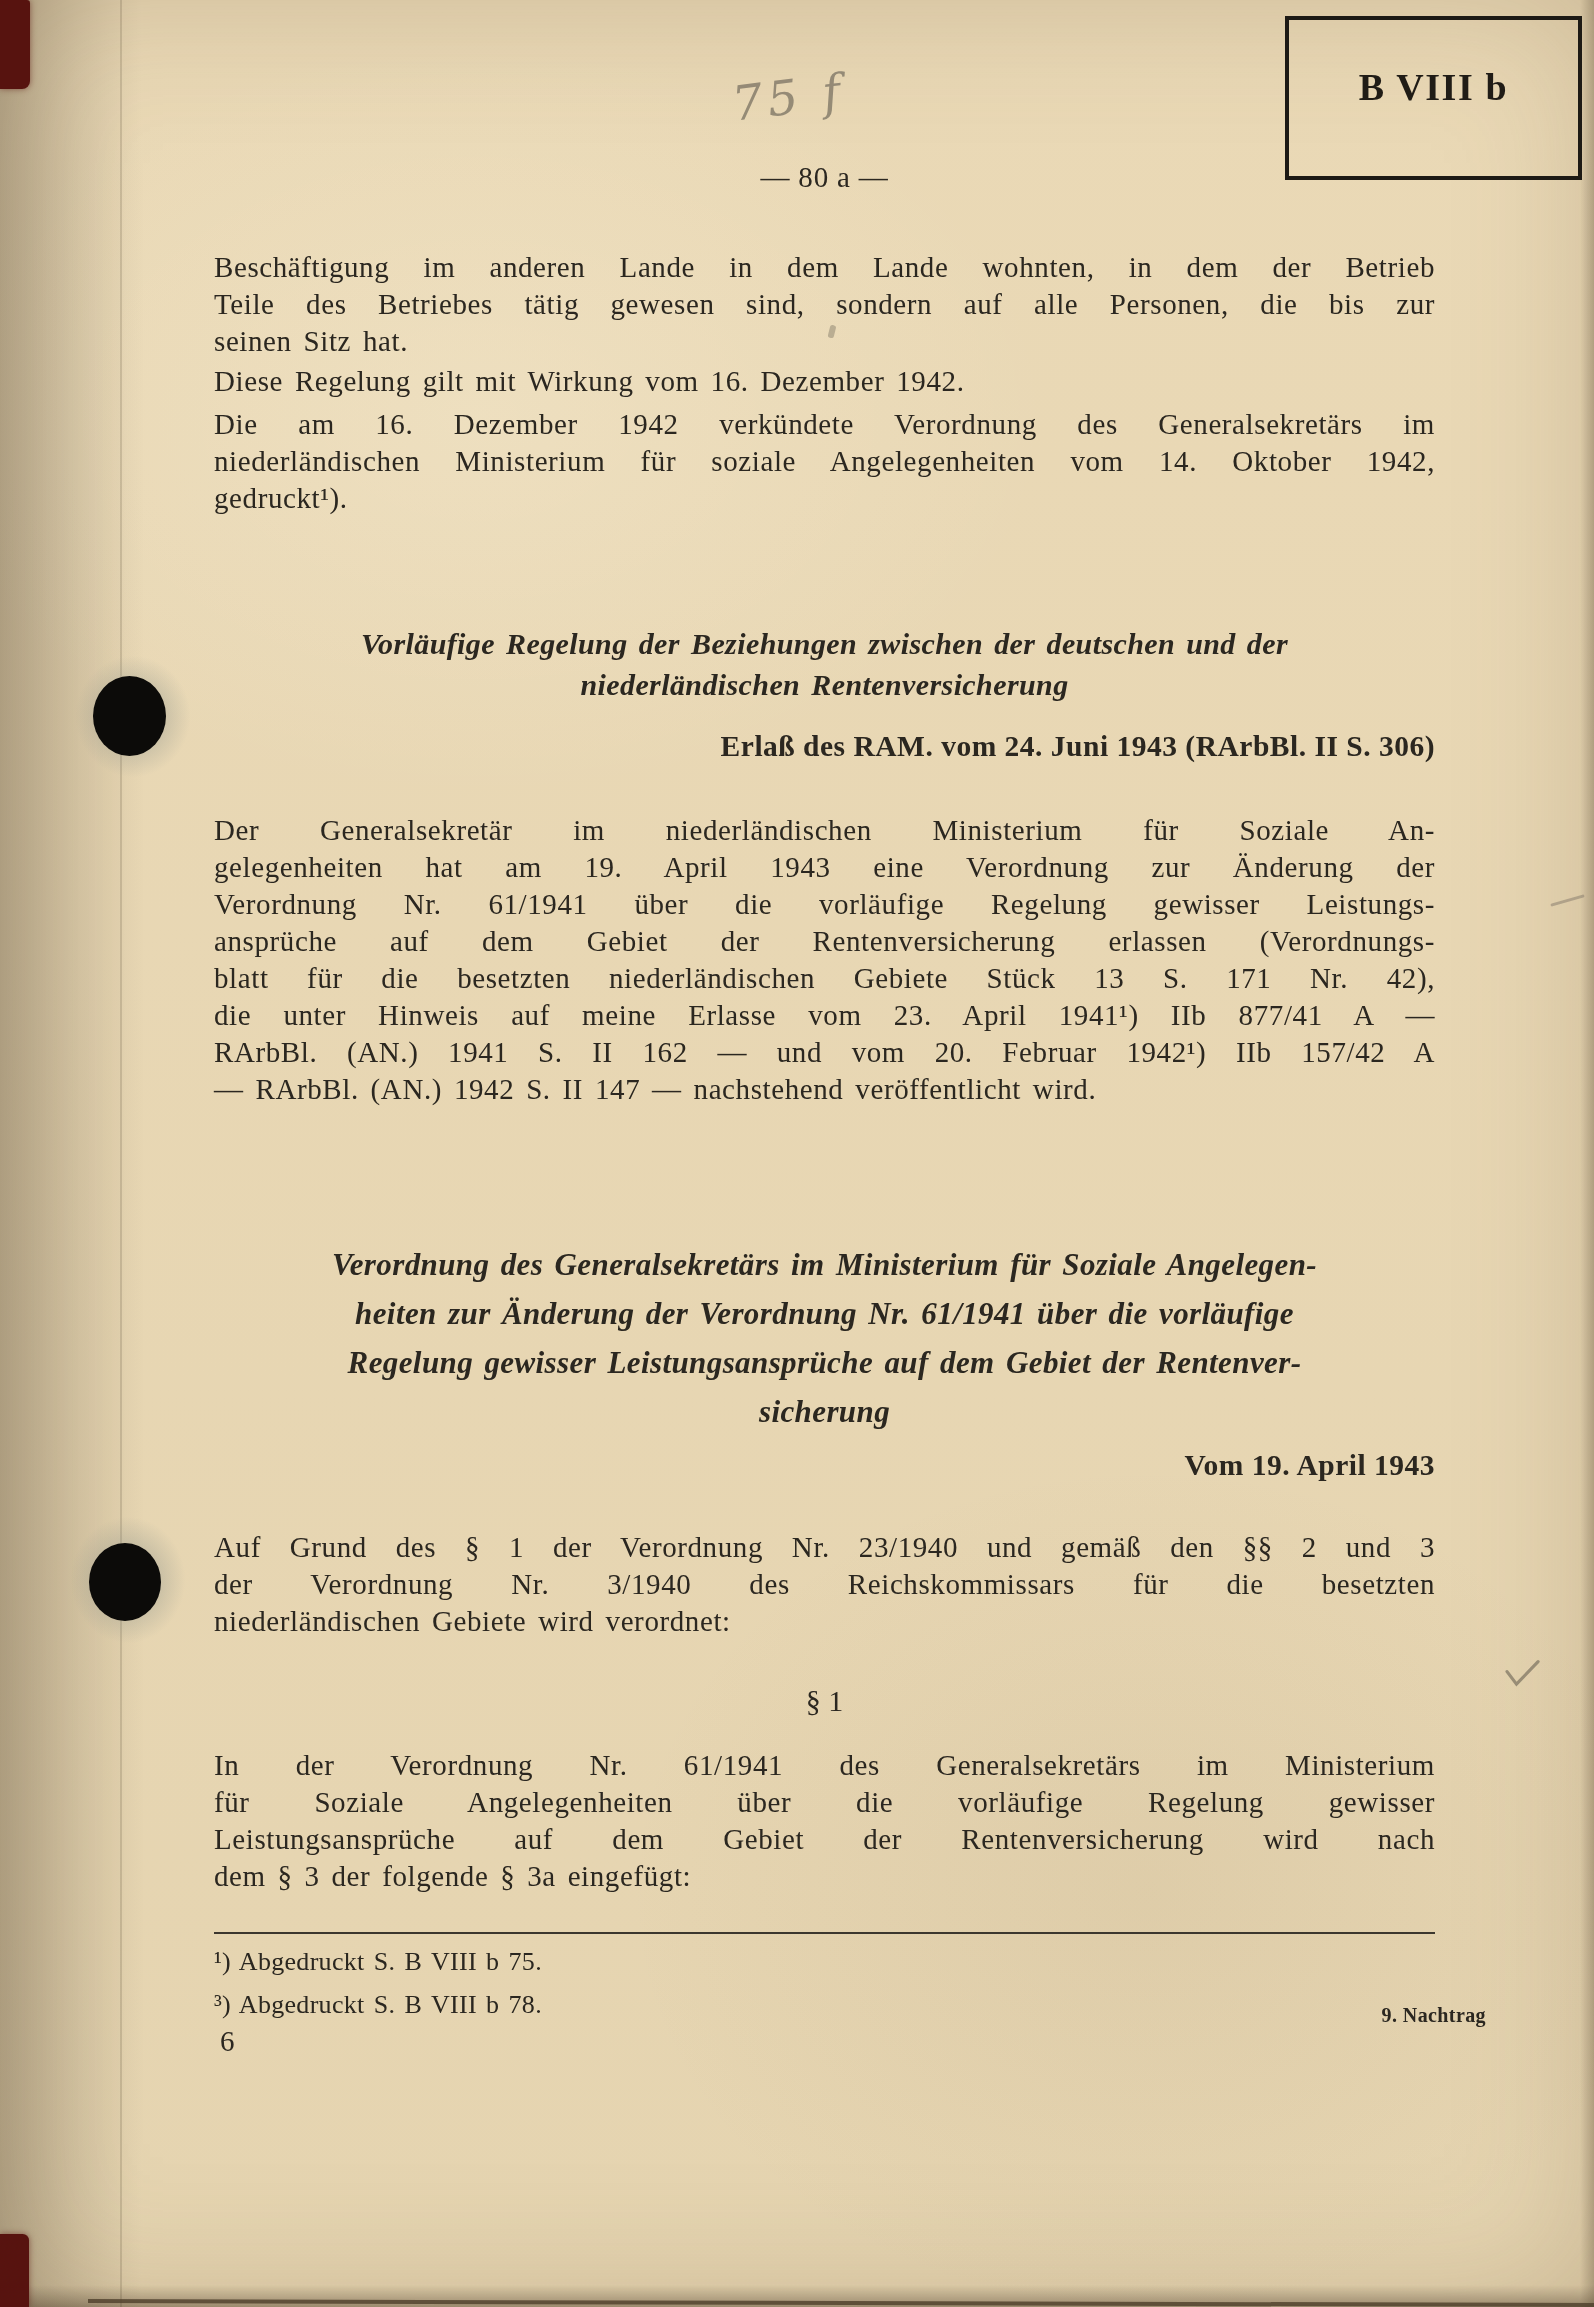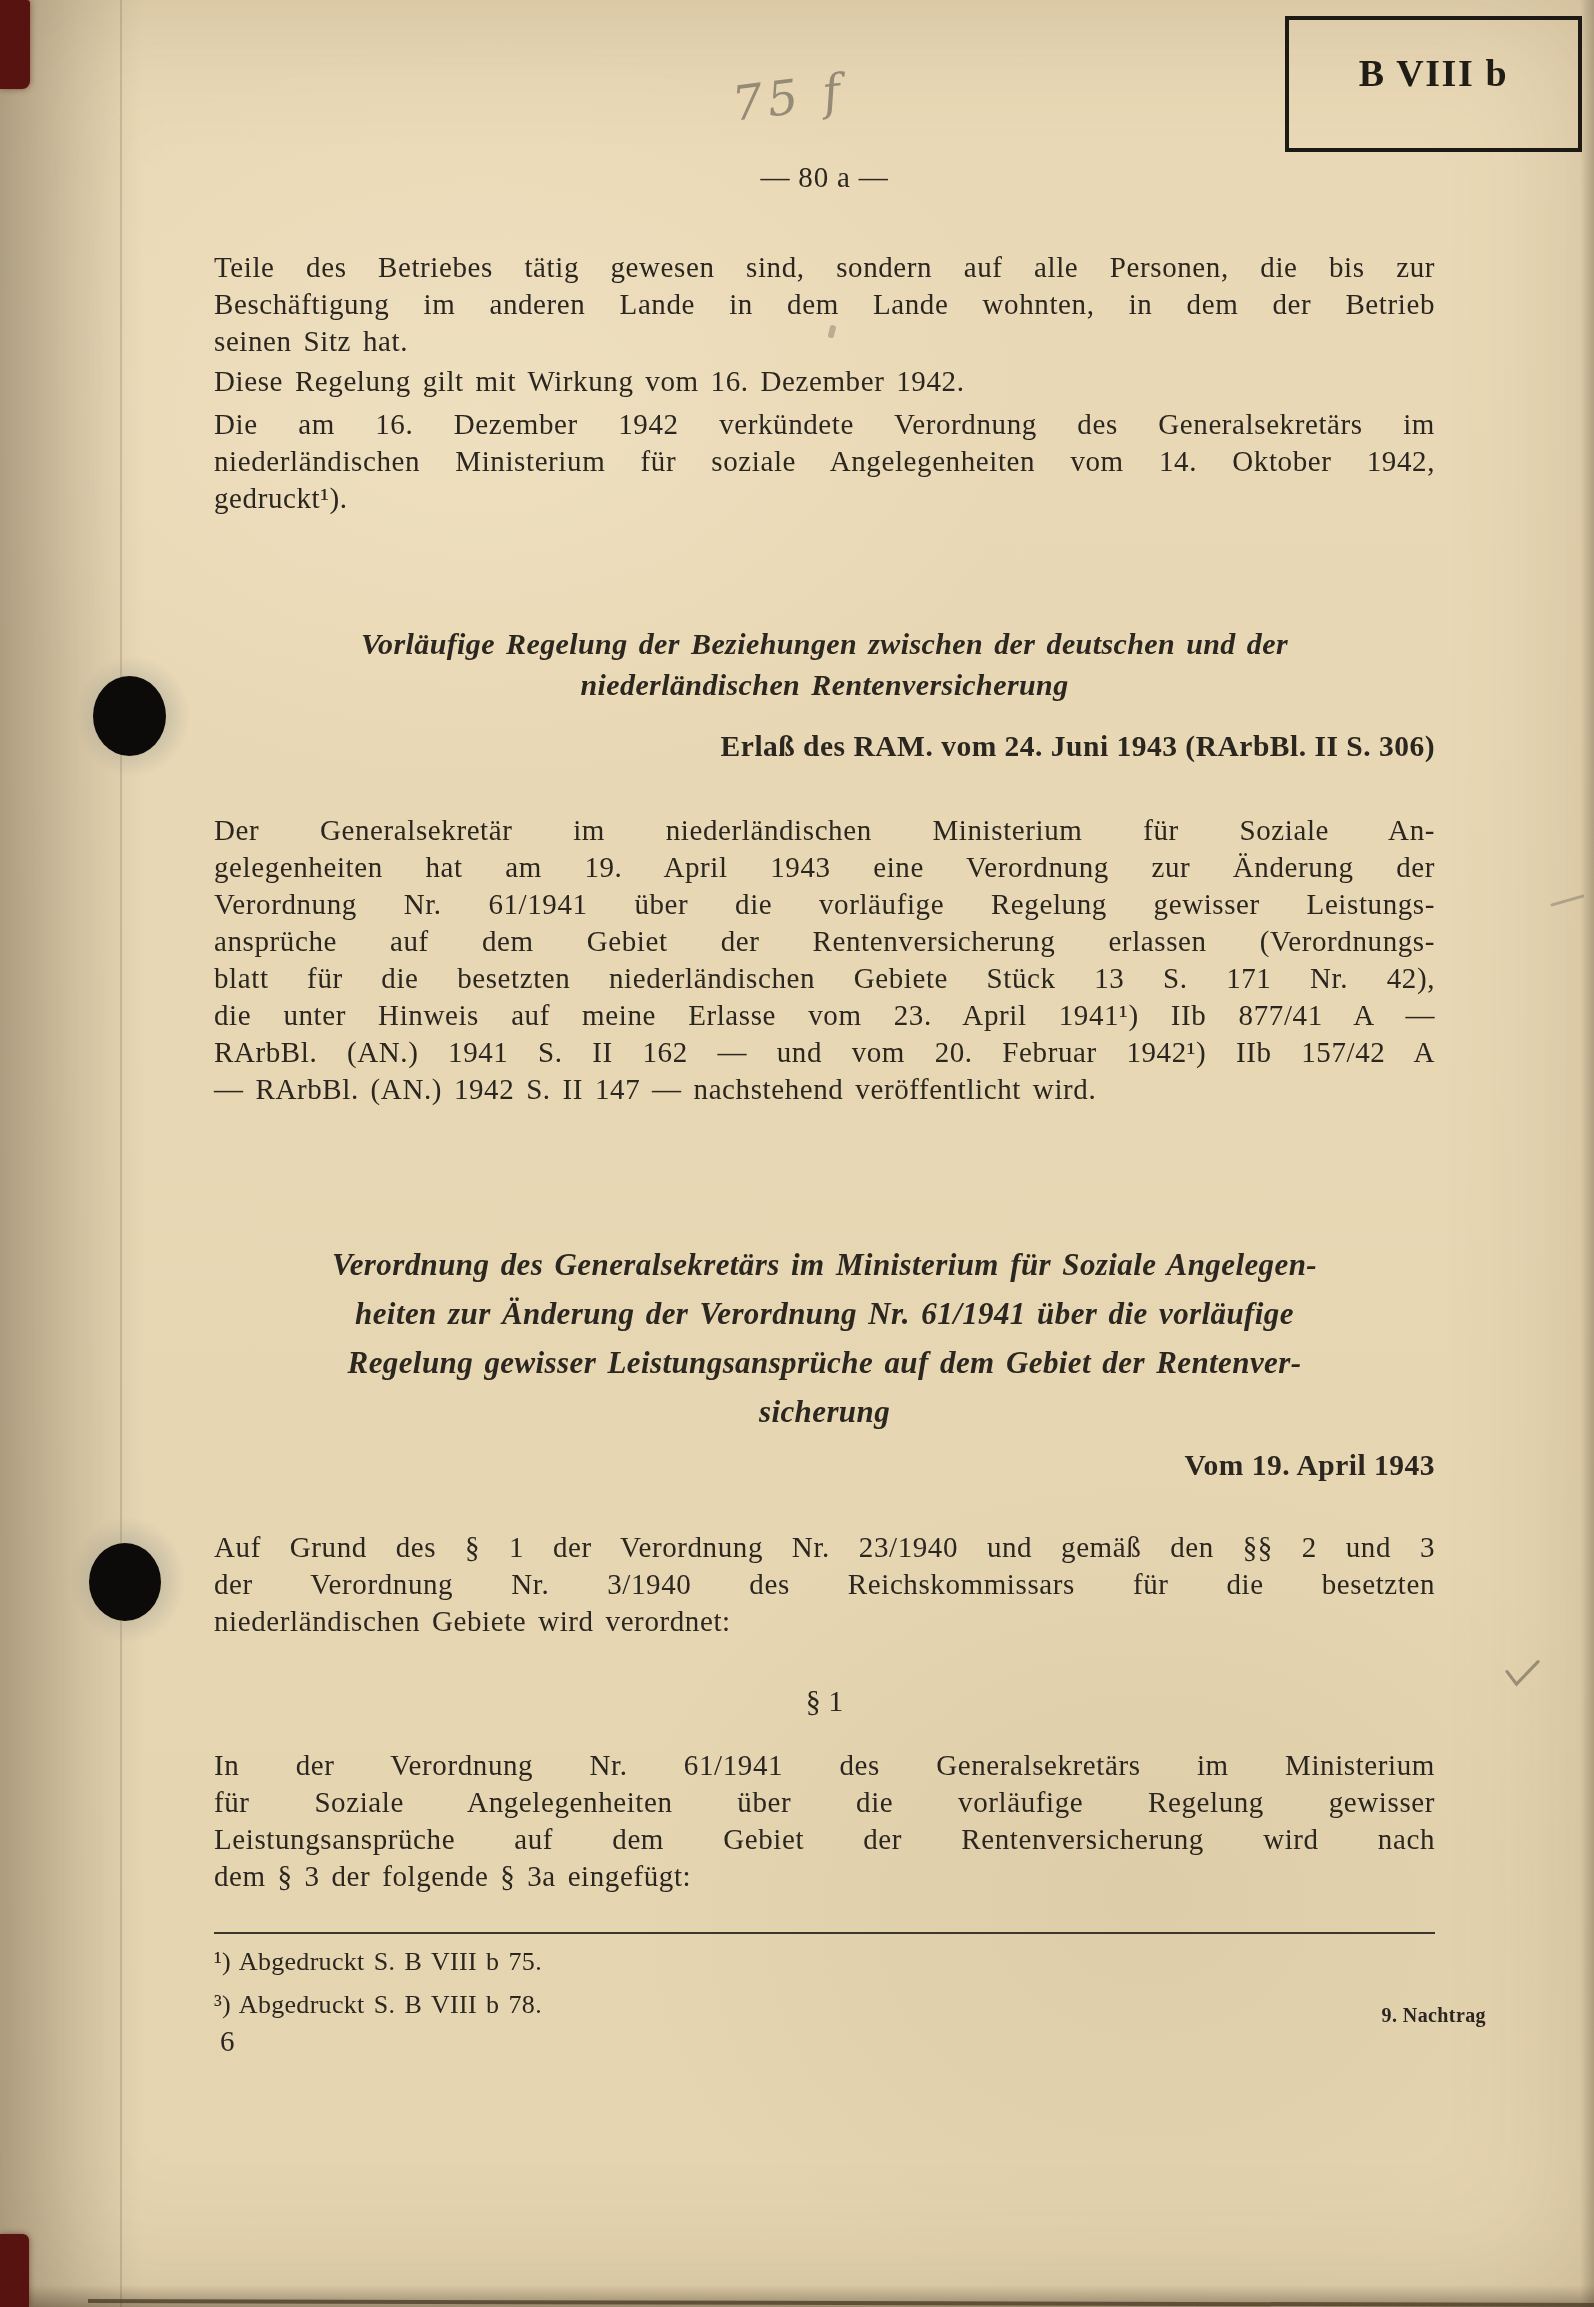--- a/index.html
+++ b/index.html
@@ -32,21 +32,21 @@
     border-radius:0 6.4px 0 0; box-shadow: 0 0 6.4px rgba(87,19,15,0.55); }
   .hole-halo { position:absolute; border-radius:50%;
     background: radial-gradient(ellipse at center, rgba(132,140,134,0.65), rgba(132,140,134,0) 70%); }
   .holeA-halo { left:75px; top:655px; width:116px; height:123px; }
   .holeB-halo { left:70px; top:1516px; width:116px; height:128px; }
   .hole { position:absolute; background:#0c0b09; border-radius:50%; }
   .holeA { left:93px; top:676px; width:73px; height:80px; }
   .holeB { left:89px; top:1543px; width:72px; height:78px; }
 
   
-  .corner-box { position:absolute; left:1285px; top:16px; width:297px; height:136px;
+  .corner-box { position:absolute; left:1285px; top:16px; width:297px; height:164px;
     border:4px solid #1d1a15; box-sizing:border-box;
     display:flex; align-items:center; justify-content:center; padding-bottom:22px; }
   .corner-box span { font-weight:bold; font-size:38px; letter-spacing:1.6px; color:#201c16; }
 
   
   .handwritten { position:absolute; left:732px; top:69px; font-size:48px;
     font-family:"DejaVu Serif", serif; font-style:italic; color:#877e6c;
     transform:rotate(-7deg); letter-spacing:4.8px; opacity:0.85; }
 
   
@@ -99,22 +99,22 @@
 
   <div class="corner-box">
     <span>B VIII b</span>
   </div>
 
   <div class="handwritten">75 f</div>
 
   <div class="pageno">— 80 a —</div>
 
   <div class="col para" style="top:249px">
+      <div class="tline">Beschäftigung im anderen Lande in dem Lande wohnten, in dem der Betrieb</div>
       <div class="tline">Teile des Betriebes tätig gewesen sind, sondern auf alle Personen, die bis zur</div>
-      <div class="tline">Beschäftigung im anderen Lande in dem Lande wohnten, in dem der Betrieb</div>
       <div class="tline">seinen Sitz hat.</div>
     </div>
   <div class="col para" style="top:363px">
       <div class="tline">Diese Regelung gilt mit Wirkung vom 16. Dezember 1942.</div>
     </div>
   <div class="col para" style="top:406px">
       <div class="tline">Die am 16. Dezember 1942 verkündete Verordnung des Generalsekretärs im</div>
       <div class="tline">niederländischen Ministerium für soziale Angelegenheiten vom 14. Oktober 1942,</div>
       <div class="tline">gedruckt¹).</div>
     </div>

